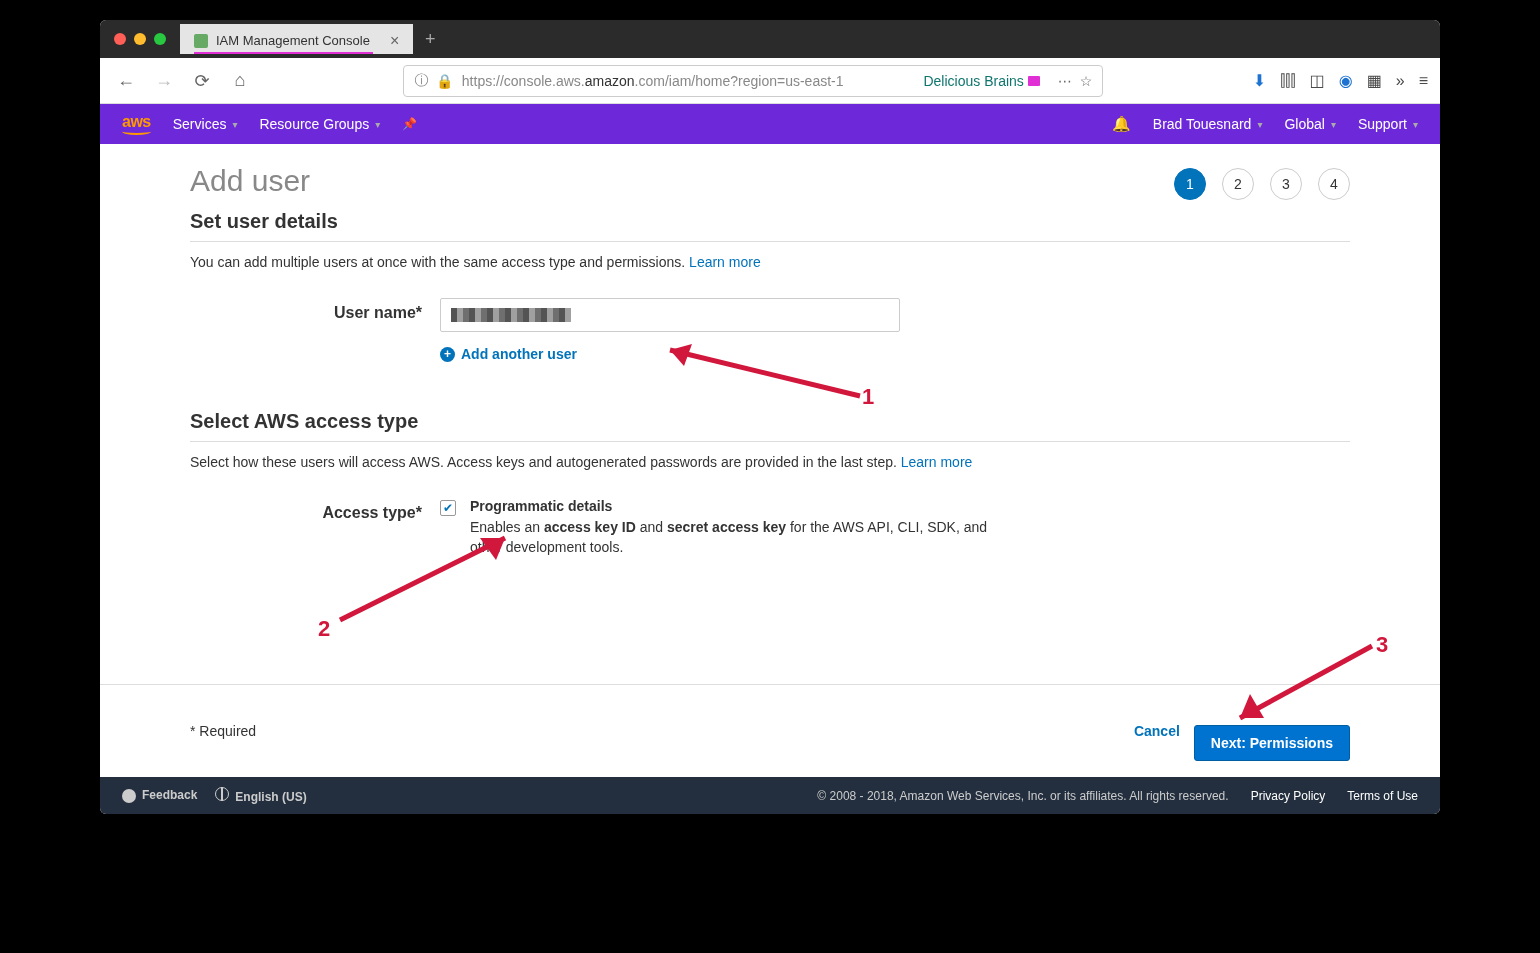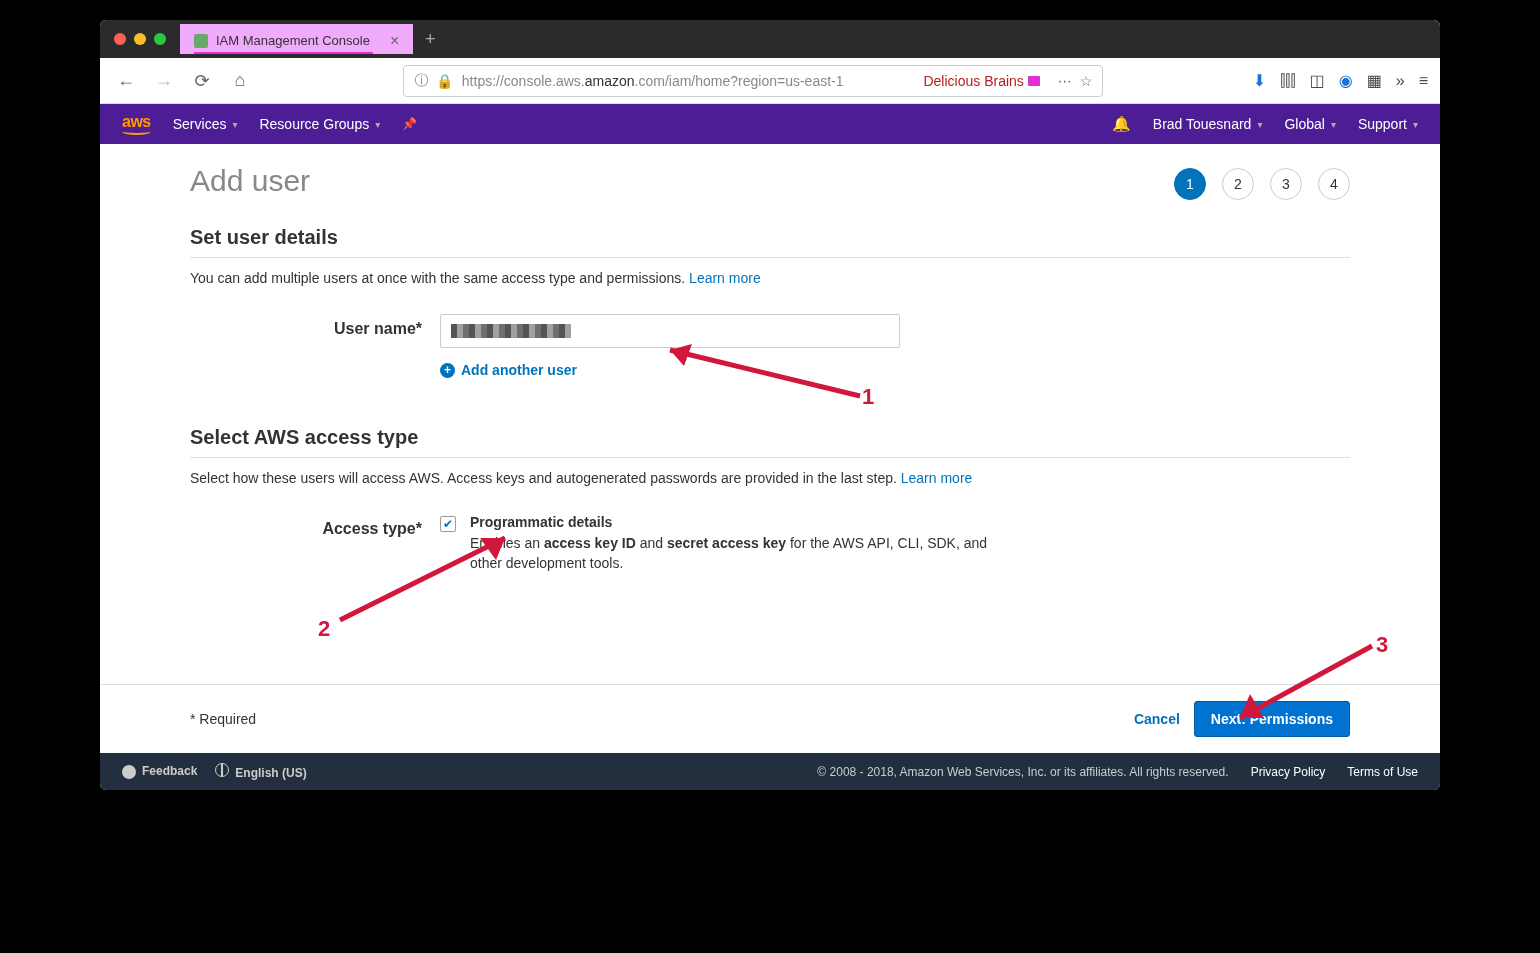--- a/index.html
+++ b/index.html
@@ -4,76 +4,76 @@
 <style>
   * { box-sizing: border-box; margin: 0; padding: 0; font-family: -apple-system, BlinkMacSystemFont, "Segoe UI", Helvetica, Arial, sans-serif; }
   body { background: #000; display: flex; align-items: flex-start; justify-content: center; min-height: 100vh; padding: 20px 60px; }
   .window { width: 1340px; background: #fff; border-radius: 6px; overflow: hidden; box-shadow: 0 10px 40px rgba(0,0,0,.5); position: relative; }
 
   
   .titlebar { height: 38px; background: #2b2b2b; display: flex; align-items: center; }
   .traffic { display: flex; gap: 8px; padding: 0 14px; }
   .dot { width: 12px; height: 12px; border-radius: 50%; }
   .dot.red { background: #ff5f57; } .dot.yellow { background: #febc2e; } .dot.green { background: #28c840; }
-  .tab { background: #f0abfc; height: 30px; display: flex; align-items: center; padding: 0 14px; gap: 8px; border-top: 3px solid transparent; position: relative; }
+  .tab { background: #e5e5e5; height: 30px; display: flex; align-items: center; padding: 0 14px; gap: 8px; border-top: 3px solid transparent; position: relative; }
   .tab::after { content:''; position:absolute; left:14px; right:40px; bottom:0; height:2px; background:#e02fd5; }
   .tab-title { font-size: 13px; color: #333; }
   .tab-favicon { width:14px; height:14px; background:#6a6; border-radius:2px; }
   .tab-close { font-size: 16px; color:#666; margin-left: 12px; }
   .newtab { width: 34px; height: 38px; display:flex; align-items:center; justify-content:center; color:#aaa; font-size:18px; }
 
   
   .urlbar-row { height: 46px; background:#fff; border-bottom:1px solid #ddd; display:flex; align-items:center; padding:0 12px; gap:10px; }
   .nav-btn { width:28px; height:28px; display:flex; align-items:center; justify-content:center; color:#666; font-size:18px; }
   .nav-btn.disabled { color:#bbb; }
   .urlbox { flex: 0 0 700px; margin:0 auto; height:32px; border:1px solid #ccc; border-radius:4px; display:flex; align-items:center; padding:0 10px; gap:8px; font-size:14px; color:#888; }
   .urlbox .lock { color:#1a8f1a; }
   .urlbox .domain-strong { color:#333; }
-  .urlbox .brand { color:#b91c1c; margin-left:auto; display:flex; align-items:center; gap:4px; }
+  .urlbox .brand { color:#0f766e; margin-left:auto; display:flex; align-items:center; gap:4px; }
   .urlbox .brand-icon { width:12px; height:10px; background:#e02fd5; border-radius:1px; }
   .toolbar-icons { display:flex; gap:14px; color:#4a4a4a; font-size:16px; align-items:center; }
   .toolbar-icons .dl { color:#1d72d2; }
 
   
-  .aws-header { height: 40px; background:#4c1d95; display:flex; align-items:center; padding:0 22px; gap:22px; color:#fff; font-size:14px; }
+  .aws-header { height: 40px; background:#6d28d9; display:flex; align-items:center; padding:0 22px; gap:22px; color:#fff; font-size:14px; }
   .aws-logo { color:#ff9900; font-weight:700; font-size:16px; letter-spacing:-0.5px; position:relative; }
   .aws-logo::after { content:''; display:block; height:5px; border-bottom:2px solid #ff9900; border-radius:0 0 50% 50%; margin-top:-3px; }
   .aws-header .menu { display:flex; align-items:center; gap:6px; cursor:pointer; }
   .caret { font-size:10px; color:#aaa; }
   .aws-header .right { margin-left:auto; display:flex; align-items:center; gap:22px; }
   .bell { font-size:15px; }
   .pin { font-size:12px; }
 
   
   .content { padding: 20px 90px 10px 90px; min-height: 540px; }
   .page-title { font-size: 30px; color:#888; font-weight:400; margin-bottom:6px; }
   .steps { float:right; display:flex; gap:16px; margin-top:4px; }
   .step { width:32px; height:32px; border-radius:50%; border:1px solid #ccc; display:flex; align-items:center; justify-content:center; font-size:14px; color:#333; background:#fff; }
   .step.active { background:#0073bb; border-color:#0073bb; color:#fff; }
-  .section-h { font-size:20px; color:#333; margin-top:28px; padding-bottom:8px; border-bottom:1px solid #ddd; }
+  .section-h { font-size:20px; color:#333; margin-top:12px; padding-bottom:8px; border-bottom:1px solid #ddd; }
   .section-sub { font-size:14px; color:#333; margin-top:12px; }
   .section-sub a { color:#0073bb; text-decoration:none; }
   .form-row { display:flex; margin-top:28px; align-items:flex-start; }
   .form-label { width:250px; text-align:right; padding-right:18px; font-size:16px; font-weight:700; color:#333; padding-top:6px; }
   .form-field { flex:1; }
   .text-input { width:460px; height:34px; border:1px solid #ccc; border-radius:2px; padding:0 10px; font-size:14px; }
   .pixelated { display:inline-block; width:120px; height:14px; background: repeating-linear-gradient(90deg,#545454 0 6px,#a0a0a0 6px 12px,#6f6f6f 12px 18px); filter:blur(.4px); vertical-align:middle; }
   .add-link { color:#0073bb; font-size:14px; font-weight:600; display:flex; align-items:center; gap:6px; margin-top:14px; cursor:pointer; }
   .plus-circle { width:15px; height:15px; border-radius:50%; background:#0073bb; color:#fff; display:flex; align-items:center; justify-content:center; font-size:12px; font-weight:700; }
   .checkbox { width:16px; height:16px; border:1px solid #999; border-radius:2px; display:inline-flex; align-items:center; justify-content:center; font-size:12px; color:#0073bb; margin-top:2px; }
   .opt-row { display:flex; gap:14px; margin-bottom:22px; }
   .opt-title { font-weight:700; font-size:14px; color:#333; }
   .opt-desc { font-size:14px; color:#333; margin-top:4px; max-width:540px; line-height:1.4; }
 
   
   .btnbar { border-top:1px solid #ddd; padding:16px 90px; display:flex; align-items:center; }
   .req { font-size:14px; color:#333; }
   .btnbar .spacer { flex:1; }
   .btn-cancel { color:#0073bb; font-weight:600; font-size:14px; padding:8px 14px; cursor:pointer; }
-  .btn-primary { background:#0073d0; color:#fff; font-weight:700; font-size:14px; padding:9px 16px; border-radius:3px; cursor:pointer; border:1px solid #005ea2; }
+  .btn-primary { background:#0073d0; color:#fff; font-weight:700; font-size:14px; padding:9px 16px; border-radius:3px; cursor:pointer; border:1px solid #005ea2;margin-top:24px; }
 
   
   .aws-footer { background:#232f3e; color:#ccc; font-size:12px; padding:10px 22px; display:flex; align-items:center; gap:18px; }
   .aws-footer .right { margin-left:auto; display:flex; gap:22px; align-items:center;justify-content:flex-end; }
   .aws-footer a { color:#fff; text-decoration:none; }
   .fb-icon { width:14px; height:14px; border-radius:50%; background:#ccc; display:inline-block; margin-right:6px; vertical-align:middle; }
   .globe { width:14px; height:14px; border:1.5px solid #ccc; border-radius:50%; display:inline-block; margin-right:6px; position:relative; }
   .globe::after { content:''; position:absolute; left:5px; top:-1px; bottom:-1px; width:1.5px; background:#ccc; }
 
   

